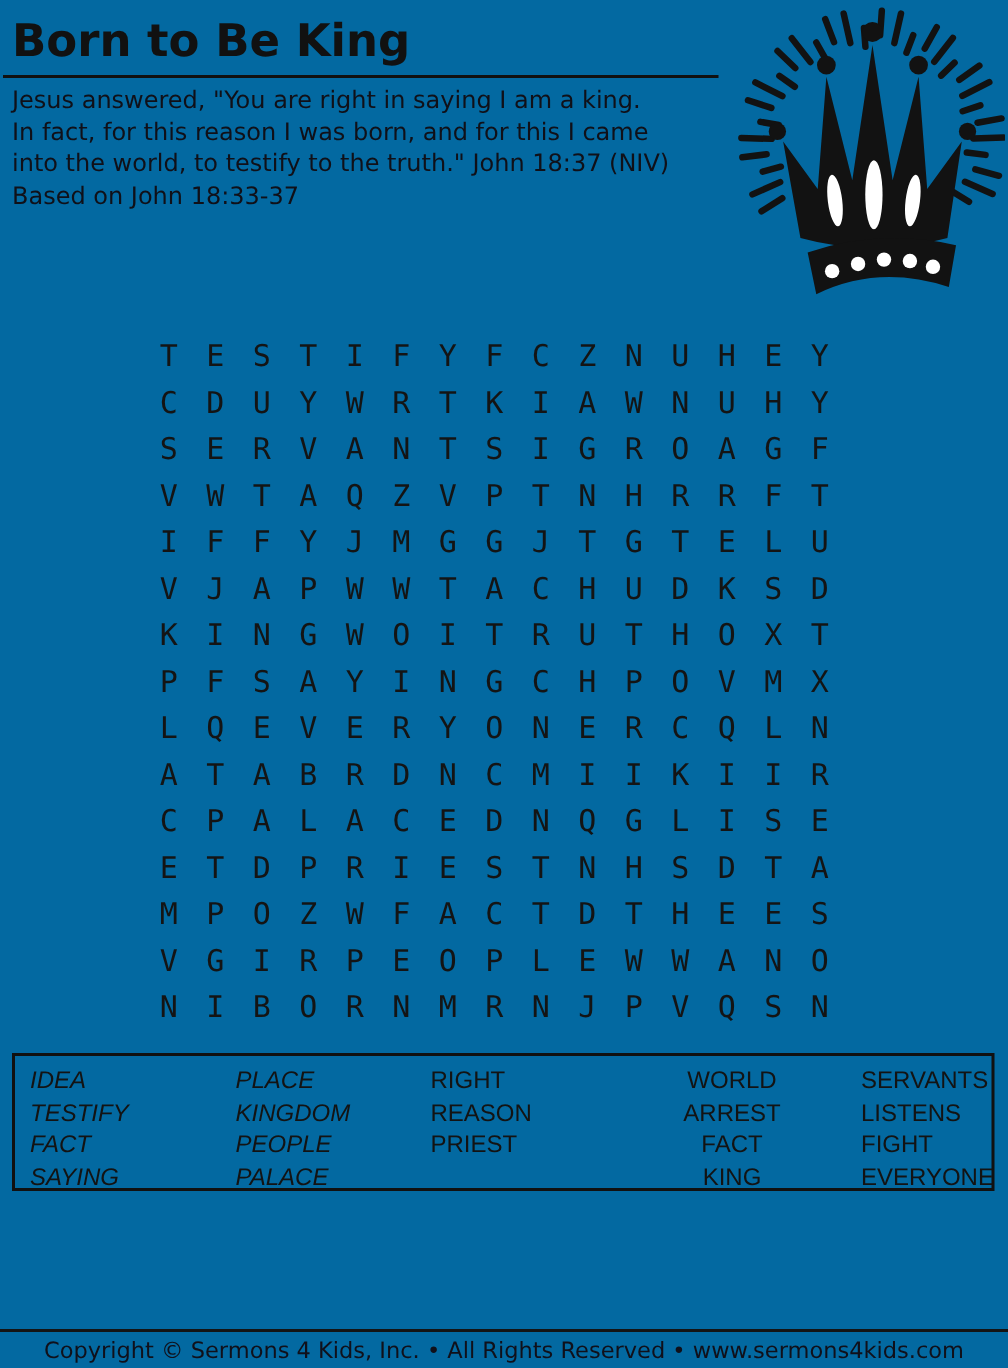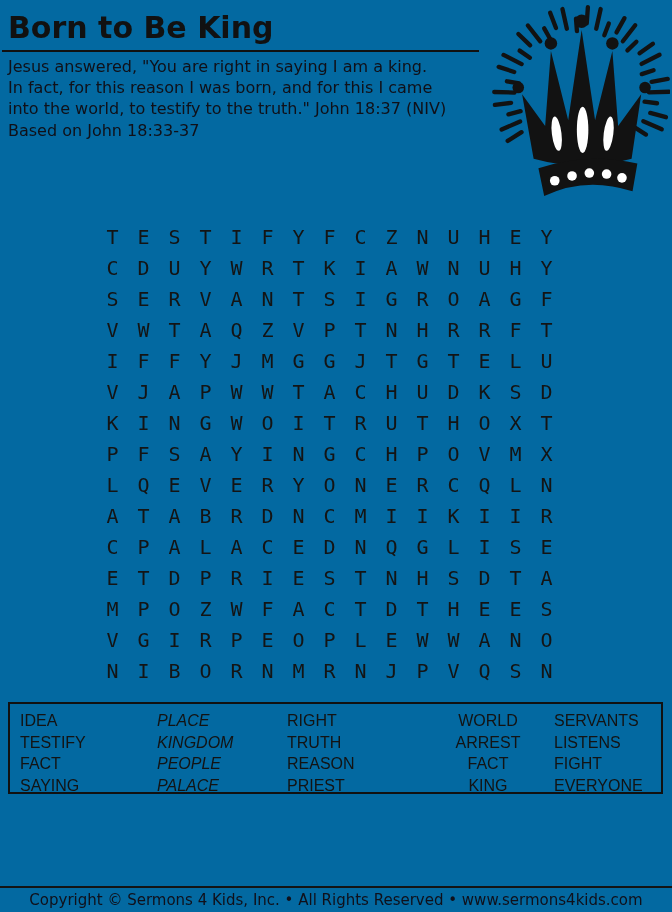--- a/index.html
+++ b/index.html
@@ -30,23 +30,23 @@
     display:grid; grid-template-columns:repeat(15,31px); grid-auto-rows:31px;
     font-family:"DejaVu Sans Mono", monospace; font-size:20px; color:#141414;
   }
   .cell { text-align:center; line-height:31px; }
   .wordbank {
     position:absolute; left:8px; top:702px; width:655px; height:92px;
     box-sizing:border-box; border:2px solid #111111;
     display:flex; padding:6px 0 0 10px;
   }
   .wcol { flex:0 0 auto; }
-  .wcol:nth-child(1){ width:137px; } .wcol:nth-child(2){ width:130px;font-style:italic; }
+  .wcol:nth-child(1){ width:137px;font-style:italic; } .wcol:nth-child(2){ width:130px;font-style:italic; }
   .wcol:nth-child(3){ width:135px; } .wcol:nth-child(4){ width:132px;text-align:center; }
-  .wcol:nth-child(5){ flex:1 1 auto; }
+  .wcol:nth-child(5){ flex:1 1 auto;margin-left:20px; }
   .word {
     font-family:"Liberation Sans", sans-serif; font-size:16px;
     line-height:21.5px; color:#131313;
   }
   .footer-rule {
     position:absolute; left:0; top:886px; width:672px; height:2px;
     background:#141414;
   }
   .copyright {
     position:absolute; left:0; top:891px; width:672px; text-align:center;
@@ -359,21 +359,20 @@
         <div class="word">SAYING</div>
       </div>
       <div class="wcol">
         <div class="word">PLACE</div>
         <div class="word">KINGDOM</div>
         <div class="word">PEOPLE</div>
         <div class="word">PALACE</div>
       </div>
       <div class="wcol">
         <div class="word">RIGHT</div>
-        <div class="word">TRUTH</div>
         <div class="word">REASON</div>
         <div class="word">PRIEST</div>
       </div>
       <div class="wcol">
         <div class="word">WORLD</div>
         <div class="word">ARREST</div>
         <div class="word">FACT</div>
         <div class="word">KING</div>
       </div>
       <div class="wcol">

